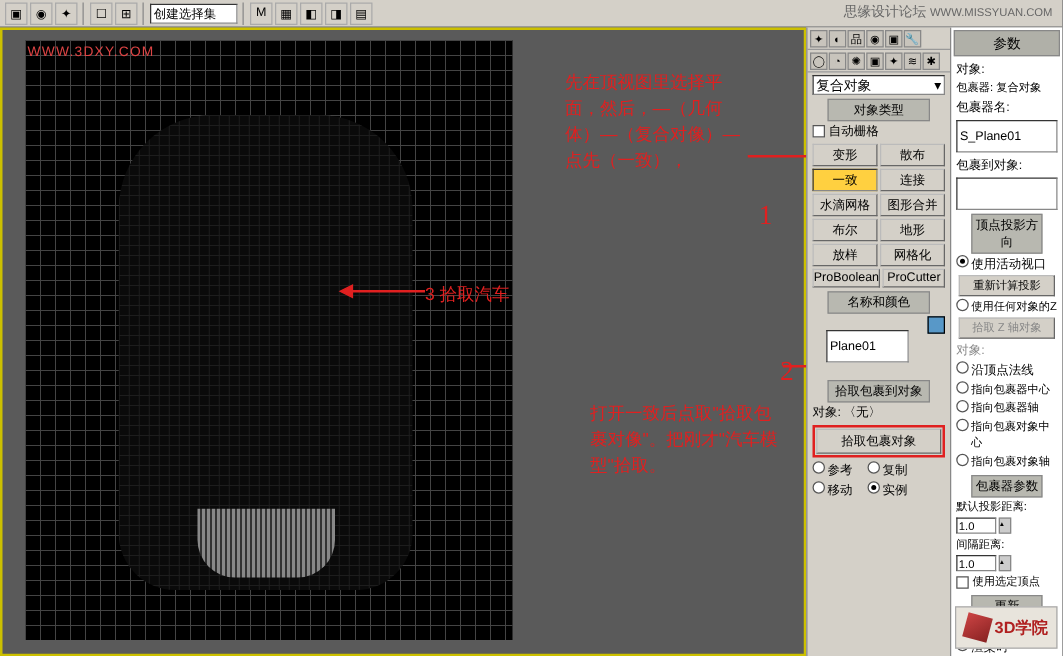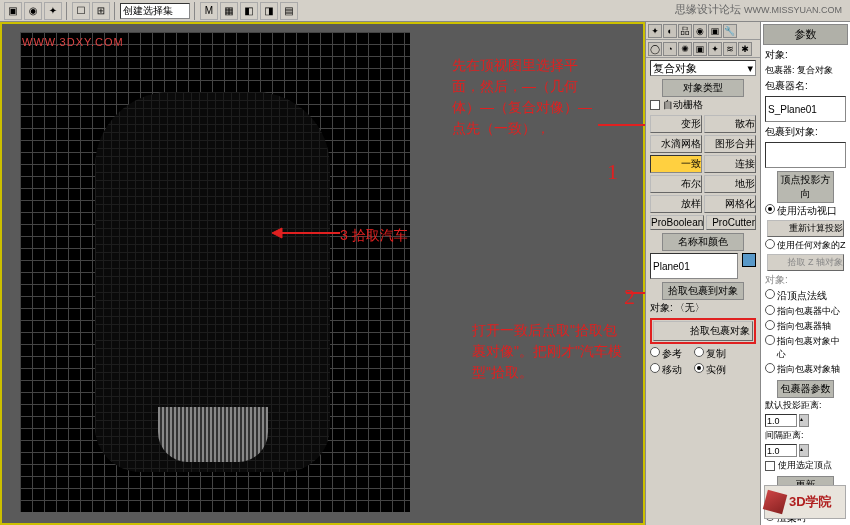--- a/index.html
+++ b/index.html
@@ -21,36 +21,36 @@
 .ann2-num { position: absolute; top: -40px; left: 152px; font-size: 22px; font-family: serif; }
 .ann3 { top: 225px; left: 340px; }
 .arrow { position: absolute; stroke: #e02020; fill: #e02020; }
 .panel-col { position: absolute; top: 22px; right: 90px; width: 115px; height: 503px; background: #d4d0c8; border-left: 1px solid #888; font-size: 11px; }
 .panel-col2 { position: absolute; top: 22px; right: 0; width: 90px; height: 503px; background: #ffffff; border-left: 1px solid #888; font-size: 10px; }
 .panel-icons { height: 18px; display: flex; gap: 1px; padding: 2px; border-bottom: 1px solid #999; }
 .panel-icons .pi { width: 14px; height: 14px; background: #c8c4bc; border: 1px solid #888; font-size: 9px; text-align: center; line-height: 12px; }
 .panel-header { background: #b0b0a8; font-size: 11px; text-align: center; padding: 2px 0; border: 1px solid #888; margin: 2px; }
 .panel-dropdown { margin: 2px 4px; height: 16px; background: #fff; border: 1px inset #888; font-size: 11px; padding: 0 2px; display: flex; justify-content: space-between; align-items: center; }
 .btn-row { display: flex; gap: 2px; margin: 2px 4px; }
-.pbtn { flex: 1; background: #d4d0c8; border: 1px outset #bbb; font-size: 10px; text-align: right; padding: 1px 0; }
+.pbtn { flex: 1; background: #d4d0c8; border: 1px outset #bbb; font-size: 10px; text-align: center; padding: 1px 0; }
 .pbtn.active { background: #ffd040; border: 1px inset #888; }
 .textfield { margin: 2px 4px; height: 15px; background: #fff; border: 1px inset #888; font-size: 10px; padding: 12px 2px; display: flex; align-items: center; }
 .colorswatch { width: 14px; height: 14px; background: #5898c8; border: 1px solid #000; display: inline-block; margin-left: 2px; }
 .rollout-title { background: #b8b8b0; border: 1px solid #888; font-size: 10px; text-align: center; padding: 1px; margin: 3px 16px 0; }
 .redbox { border: 2px solid #e02020; padding: 1px; margin: 2px 4px; }
 .radio-row { display: flex; align-items: flex-start; font-size: 10px; padding: 1px 4px; gap: 2px; }
 .checkbox-row { display: flex; align-items: center; font-size: 10px; padding: 1px 4px; gap: 3px; }
 .radio, .cb { width: 10px; height: 10px; border: 1px solid #555; background: #fff; display: inline-block; }
 .radio { border-radius: 50%; position: relative; }
 .radio.on::after { content:''; position:absolute; inset:2px; background:#000; border-radius:50%; }
 .spinfield { display: flex; margin: 1px 4px; align-items: center; gap: 2px; font-size: 10px; }
 .spinfield input { width: 32px; height: 13px; border: 1px inset #888; font-size: 9px; padding: 0 1px; }
 .spinbtns { width: 10px; height: 13px; background: #ccc; border: 1px solid #888; font-size: 6px; }
 .topmark { position: absolute; top: 2px; right: 8px; color: #666; font-size: 11px; }
-.logo3d { position: absolute; bottom: 6px; right: 4px; width: 82px; height: 34px; background: #e8e4dc; border: 1px solid #aaa; display: flex; align-items: center; justify-content: flex-start; }
+.logo3d { position: absolute; bottom: 6px; right: 4px; width: 82px; height: 34px; background: #e8e4dc; border: 1px solid #aaa; display: flex; align-items: center; justify-content: center; }
 .logo3d .cube { width: 20px; height: 20px; background: linear-gradient(135deg,#c44,#822); transform: rotate(15deg); margin-right: 4px; }
 .logo3d .txt { color: #b02020; font-size: 13px; font-weight: bold; }
 </style>
 </head>
 <body>
 
 <div class="toolbar">
   <span class="tb-btn">▣</span>
   <span class="tb-btn">◉</span>
   <span class="tb-btn">✦</span>
@@ -127,42 +127,42 @@
   <div class="rollout-title">对象类型</div>
   <div class="checkbox-row">
       <span class="cb"></span>
       <span>自动栅格</span>
     </div>
   <div class="btn-row">
       <span class="pbtn">变形</span>
       <span class="pbtn">散布</span>
     </div>
   <div class="btn-row">
+      <span class="pbtn active">一致</span>
+      <span class="pbtn">连接</span>
+    </div>
+  <div class="btn-row">
       <span class="pbtn">水滴网格</span>
       <span class="pbtn">图形合并</span>
     </div>
   <div class="btn-row">
-      <span class="pbtn active">一致</span>
-      <span class="pbtn">连接</span>
-    </div>
-  <div class="btn-row">
       <span class="pbtn">布尔</span>
       <span class="pbtn">地形</span>
     </div>
   <div class="btn-row">
       <span class="pbtn">放样</span>
       <span class="pbtn">网格化</span>
     </div>
   <div class="btn-row">
       <span class="pbtn">ProBoolean</span>
       <span class="pbtn">ProCutter</span>
     </div>
   <div class="rollout-title">名称和颜色</div>
   <div style="display:flex;margin:2px 4px;gap:2px">
-      <span class="textfield" style="flex:1;margin:0">Plane01</span>
+      <span class="textfield" style="flex:1;margin:11px">Plane01</span>
       <span class="colorswatch"></span>
     </div>
   <div class="rollout-title">拾取包裹到对象</div>
   <div class="radio-row">
       <span>对象:</span>
       <span>〈无〉</span>
     </div>
   <div class="redbox">
       <div class="pbtn" style="padding:2px">拾取包裹对象</div>
     </div>

